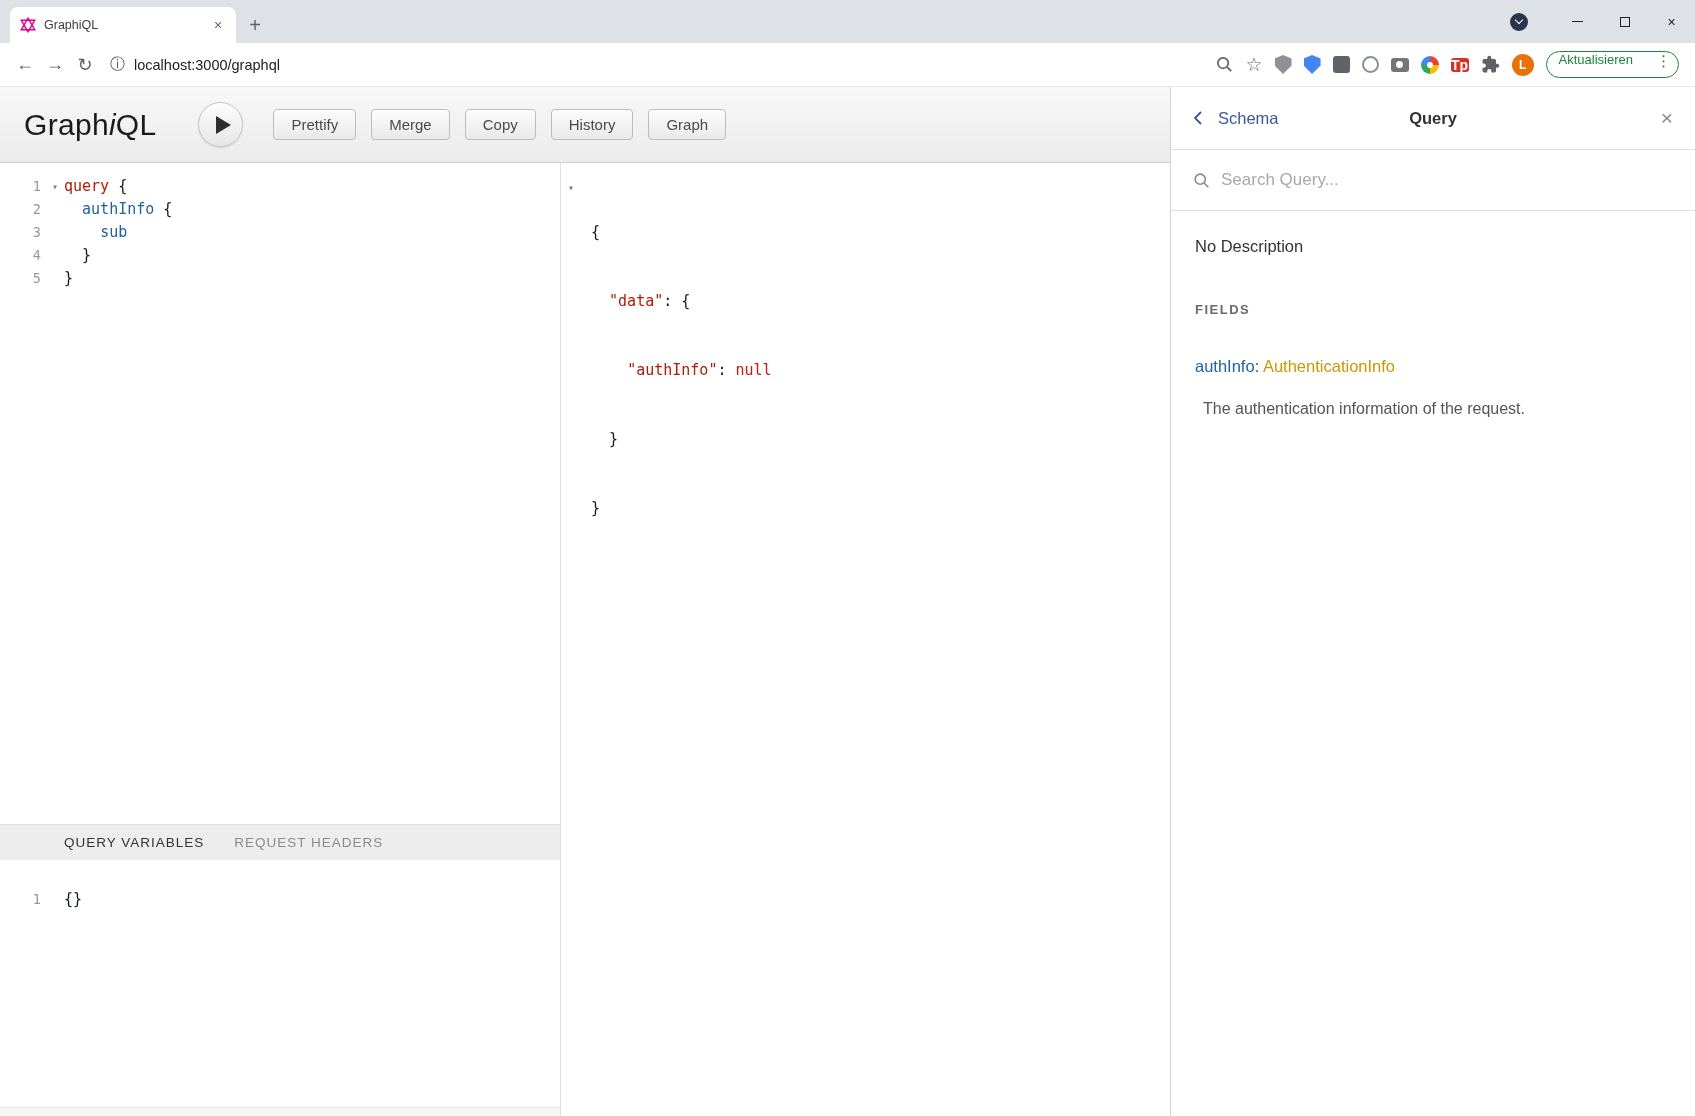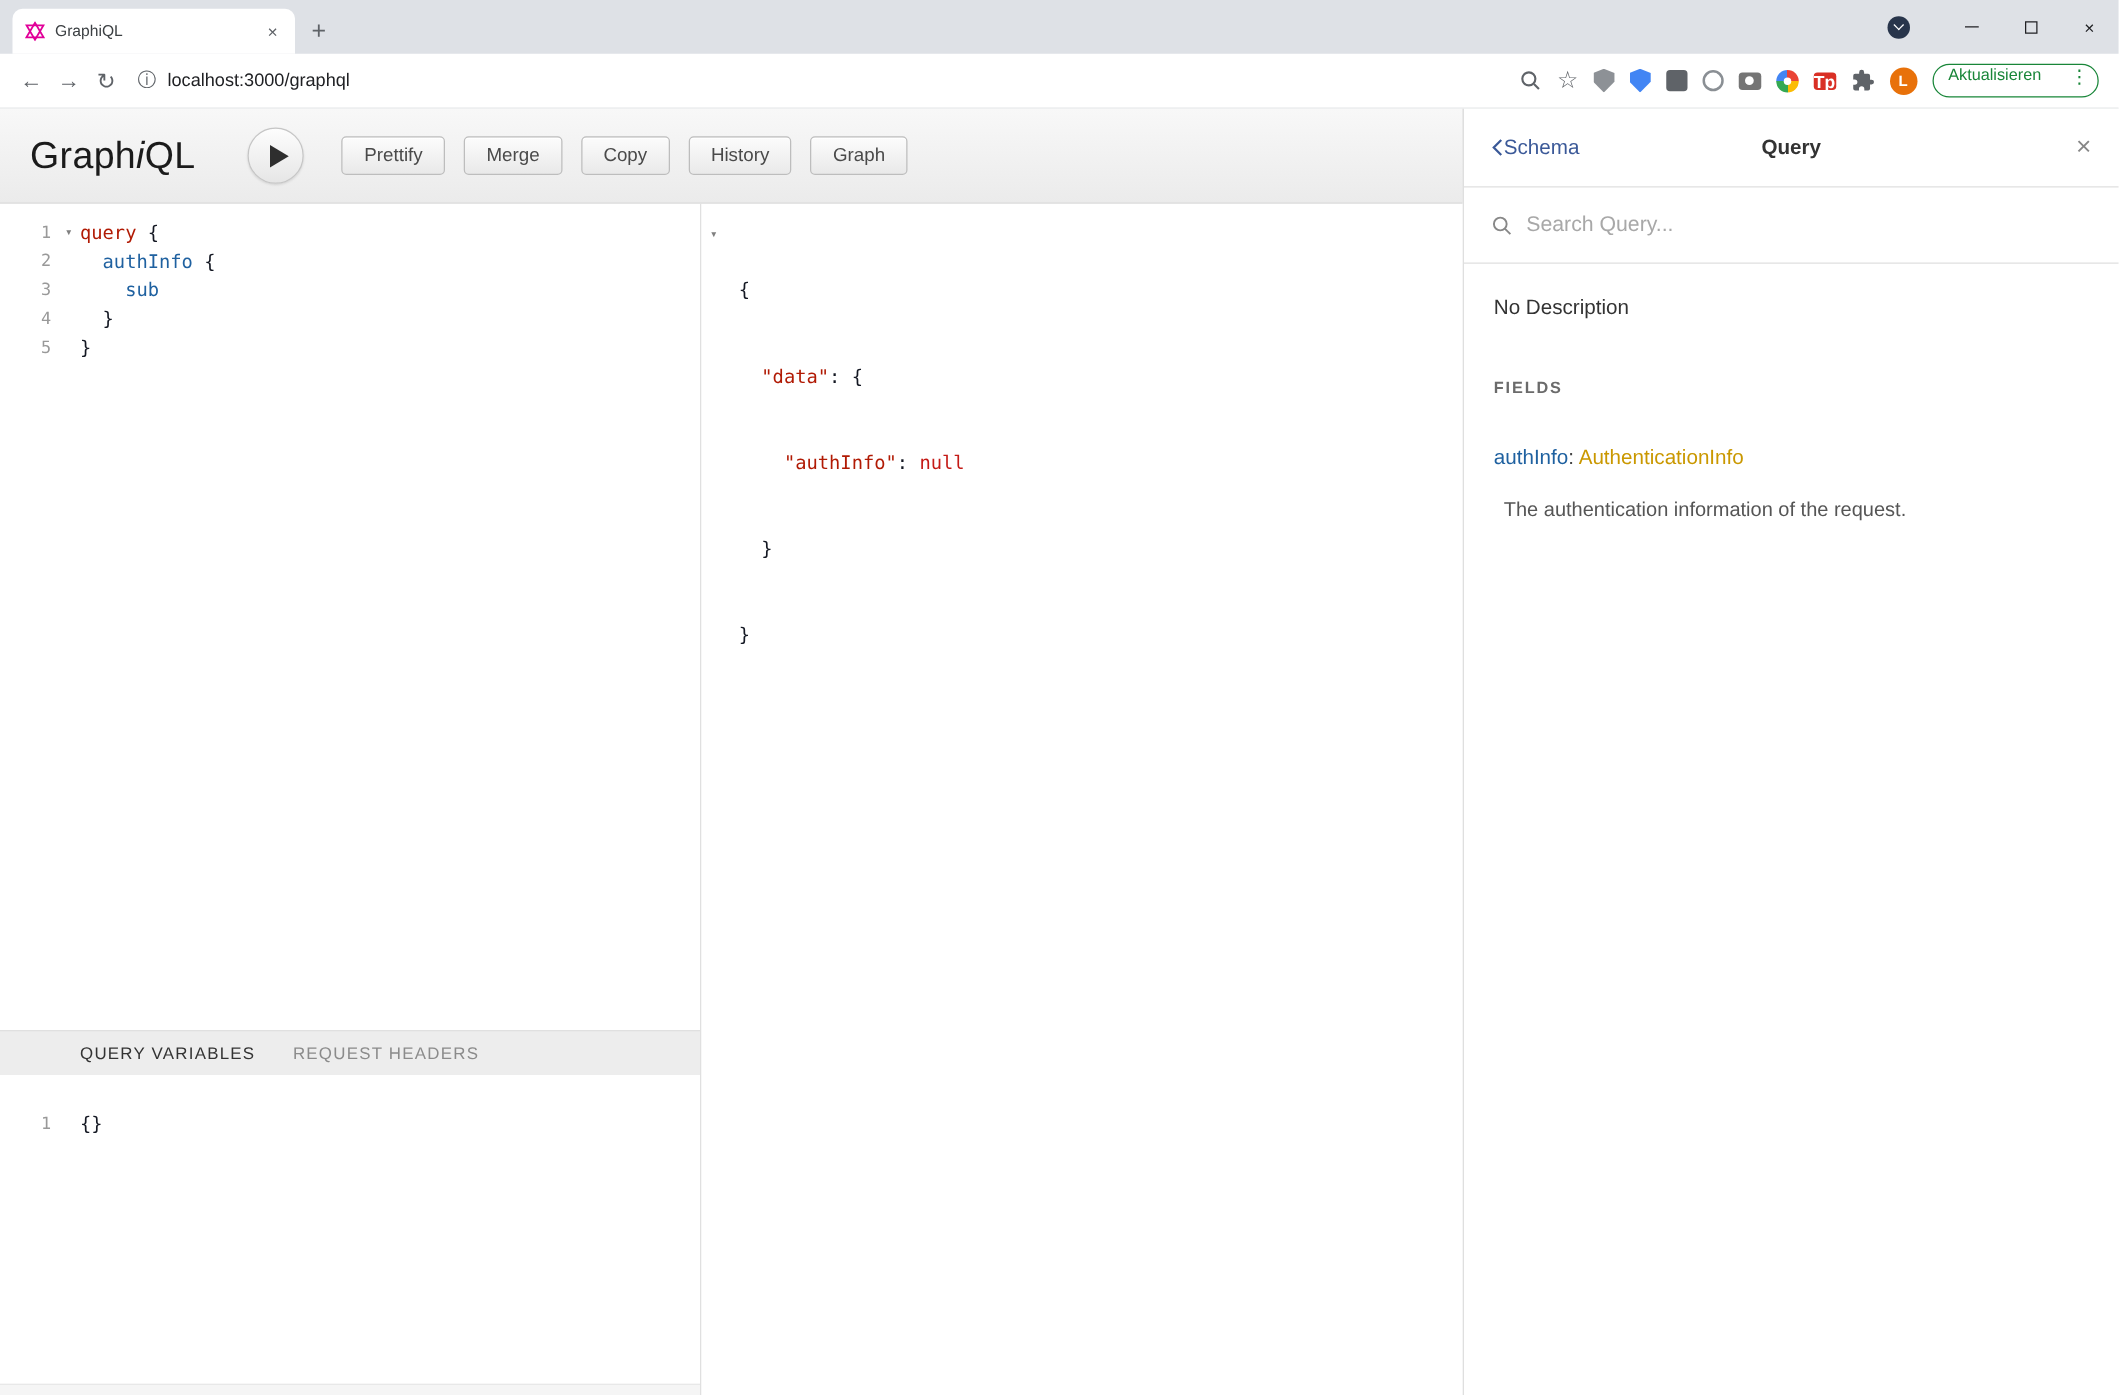--- a/index.html
+++ b/index.html
@@ -70,21 +70,21 @@
   .var-editor{flex:none;height:247px;padding-top:28px;font-size:15px;line-height:23px}
   .hscroll{height:9px;background:#F5F5F5;border-top:1px solid #E8E8E8;flex:none}
 
   .result-pane{flex:1;border-left:1px solid #E0E0E0;padding-top:12px;position:relative;background:#fff;font-size:15px;line-height:23px;min-width:0}
   .result-fold{position:absolute;left:7px;top:13px;font-size:10px;color:#808080}
   .result-code{padding-left:30px;white-space:pre}
 
   
   .docs{width:525px;border-left:1px solid #D5D5D5;display:flex;flex-direction:column;background:#fff;flex:none}
   .docs-header{height:63px;border-bottom:1px solid #E0E0E0;display:flex;align-items:center;padding:0 22px;position:relative;flex:none}
-  .docs-back{display:flex;align-items:center;gap:0;color:#3B5998;font-size:16.5px;z-index:1}
+  .docs-back{display:flex;align-items:center;gap:15px;color:#3B5998;font-size:16.5px;z-index:1}
   .docs-title{position:absolute;left:0;right:0;text-align:center;font-weight:bold;font-size:16.5px;color:#333}
   .docs-close{margin-left:auto;font-size:21px;color:#878787;z-index:1}
   .docs-search{height:61px;border-bottom:1px solid #E0E0E0;display:flex;align-items:center;gap:11px;padding:0 22px;flex:none}
   .search-input{border:none;outline:none;flex:1;font-size:17px;color:#333}
   .search-input::placeholder{color:#A8A8A8}
   .docs-content{padding:26px 24px;font-size:16.5px}
   .no-desc{color:#333;margin-bottom:46px}
   .fields-header{font-size:13px;font-weight:bold;color:#6B6B6B;letter-spacing:1.5px;margin-bottom:40px}
   .field-line{margin-bottom:24px}
   .field-name{color:#1F61A0}

